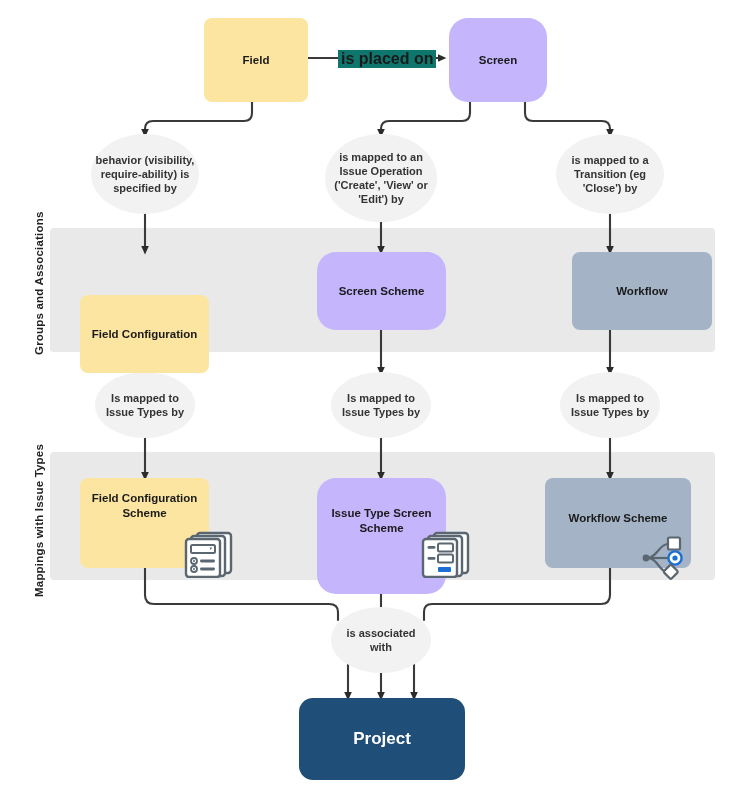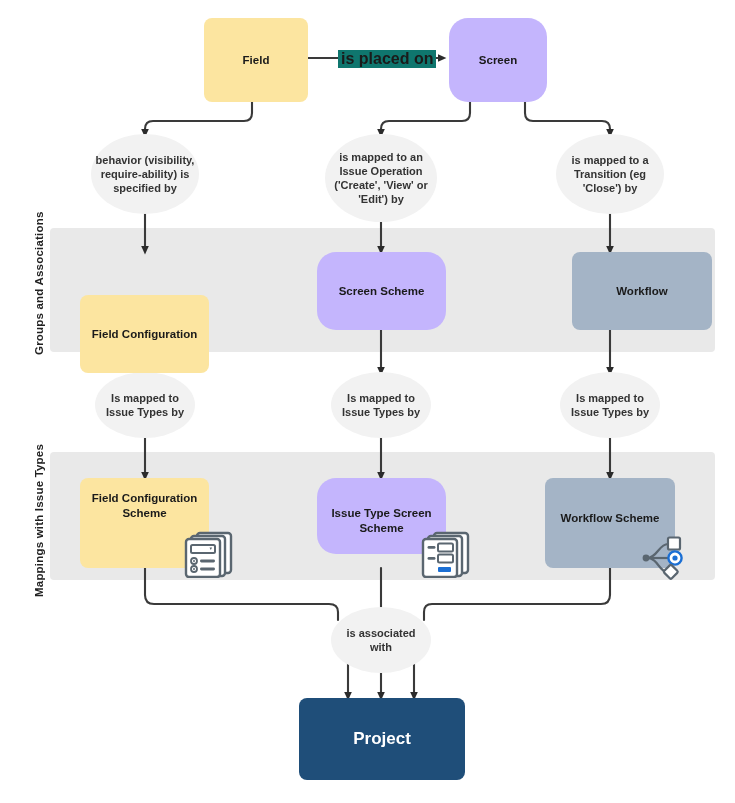--- a/index.html
+++ b/index.html
@@ -56,21 +56,21 @@
     line-height: 1.3;
     z-index: 3;
   }
   .node.yellow { background: #fce5a0; }
   .node.green  { background: #c4b5fd; border-radius: 19px; }
   .node.slate  { background: #a4b4c6; }
   .node.navy   {
     background: #1f4e79;
     color: #ffffff;
     font-size: 17px;
-    border-radius: 8px;
+    border-radius: 14px;
   }
   .ellipse {
     position: absolute;
     background: #f2f2f2;
     border-radius: 50%;
     display: flex;
     align-items: center;
     justify-content: center;
     text-align: center;
     box-sizing: border-box;
@@ -158,22 +158,22 @@
 
   <div class="node yellow" style="left:80px; top:252px; width:129px; height:78px;margin-top:43px;">Field Configuration</div>
   <div class="node green" style="left:317px; top:252px; width:129px; height:78px;">Screen Scheme</div>
   <div class="node slate" style="left:545px; top:252px; width:140px; height:78px;margin-left:27px;">Workflow</div>
 
   <div class="ellipse" style="left:95px; top:372px; width:100px; height:66px;">Is mapped to Issue Types by</div>
   <div class="ellipse" style="left:331px; top:372px; width:100px; height:66px;">Is mapped to Issue Types by</div>
   <div class="ellipse" style="left:560px; top:372px; width:100px; height:66px;">Is mapped to Issue Types by</div>
 
   <div class="node yellow" style="left:80px; top:478px; width:129px; height:90px; align-items:flex-start; padding-top:13px;">Field Configuration Scheme</div>
-  <div class="node green" style="left:317px; top:478px; width:129px; height:76px; align-items:flex-start; padding-top:28px;">Issue Type Screen Scheme</div>
-  <div class="node slate" style="left:545px; top:478px; width:130px; height:90px; align-items:flex-start; padding-top:33px;">Workflow Scheme</div>
+  <div class="node green" style="left:317px; top:478px; width:129px; height:116px; align-items:flex-start; padding-top:28px;">Issue Type Screen Scheme</div>
+  <div class="node slate" style="left:545px; top:478px; width:146px; height:90px; align-items:flex-start; padding-top:33px;">Workflow Scheme</div>
 
   <div class="node-icon" style="left:183px; top:530px;">
     <svg width="54" height="48" viewBox="0 0 54 48">
       <rect x="14" y="3" width="34" height="40" rx="3" fill="#ffffff" stroke="#5a6670" stroke-width="2.4"></rect>
       <rect x="8" y="6" width="34" height="40" rx="3" fill="#ffffff" stroke="#5a6670" stroke-width="2.4"></rect>
       <rect x="3" y="9" width="34" height="38" rx="3" fill="#ffffff" stroke="#5a6670" stroke-width="2.4"></rect>
       <rect x="8" y="15" width="24" height="8" rx="1.5" fill="#ffffff" stroke="#5a6670" stroke-width="2"></rect>
       <path d="M26.5,17.5 l2.6,0 l-1.3,2.4 z" fill="#5a6670"></path>
       <circle cx="11" cy="31" r="3" fill="#ffffff" stroke="#5a6670" stroke-width="1.8"></circle>
       <circle cx="11" cy="31" r="1" fill="#5a6670"></circle>

